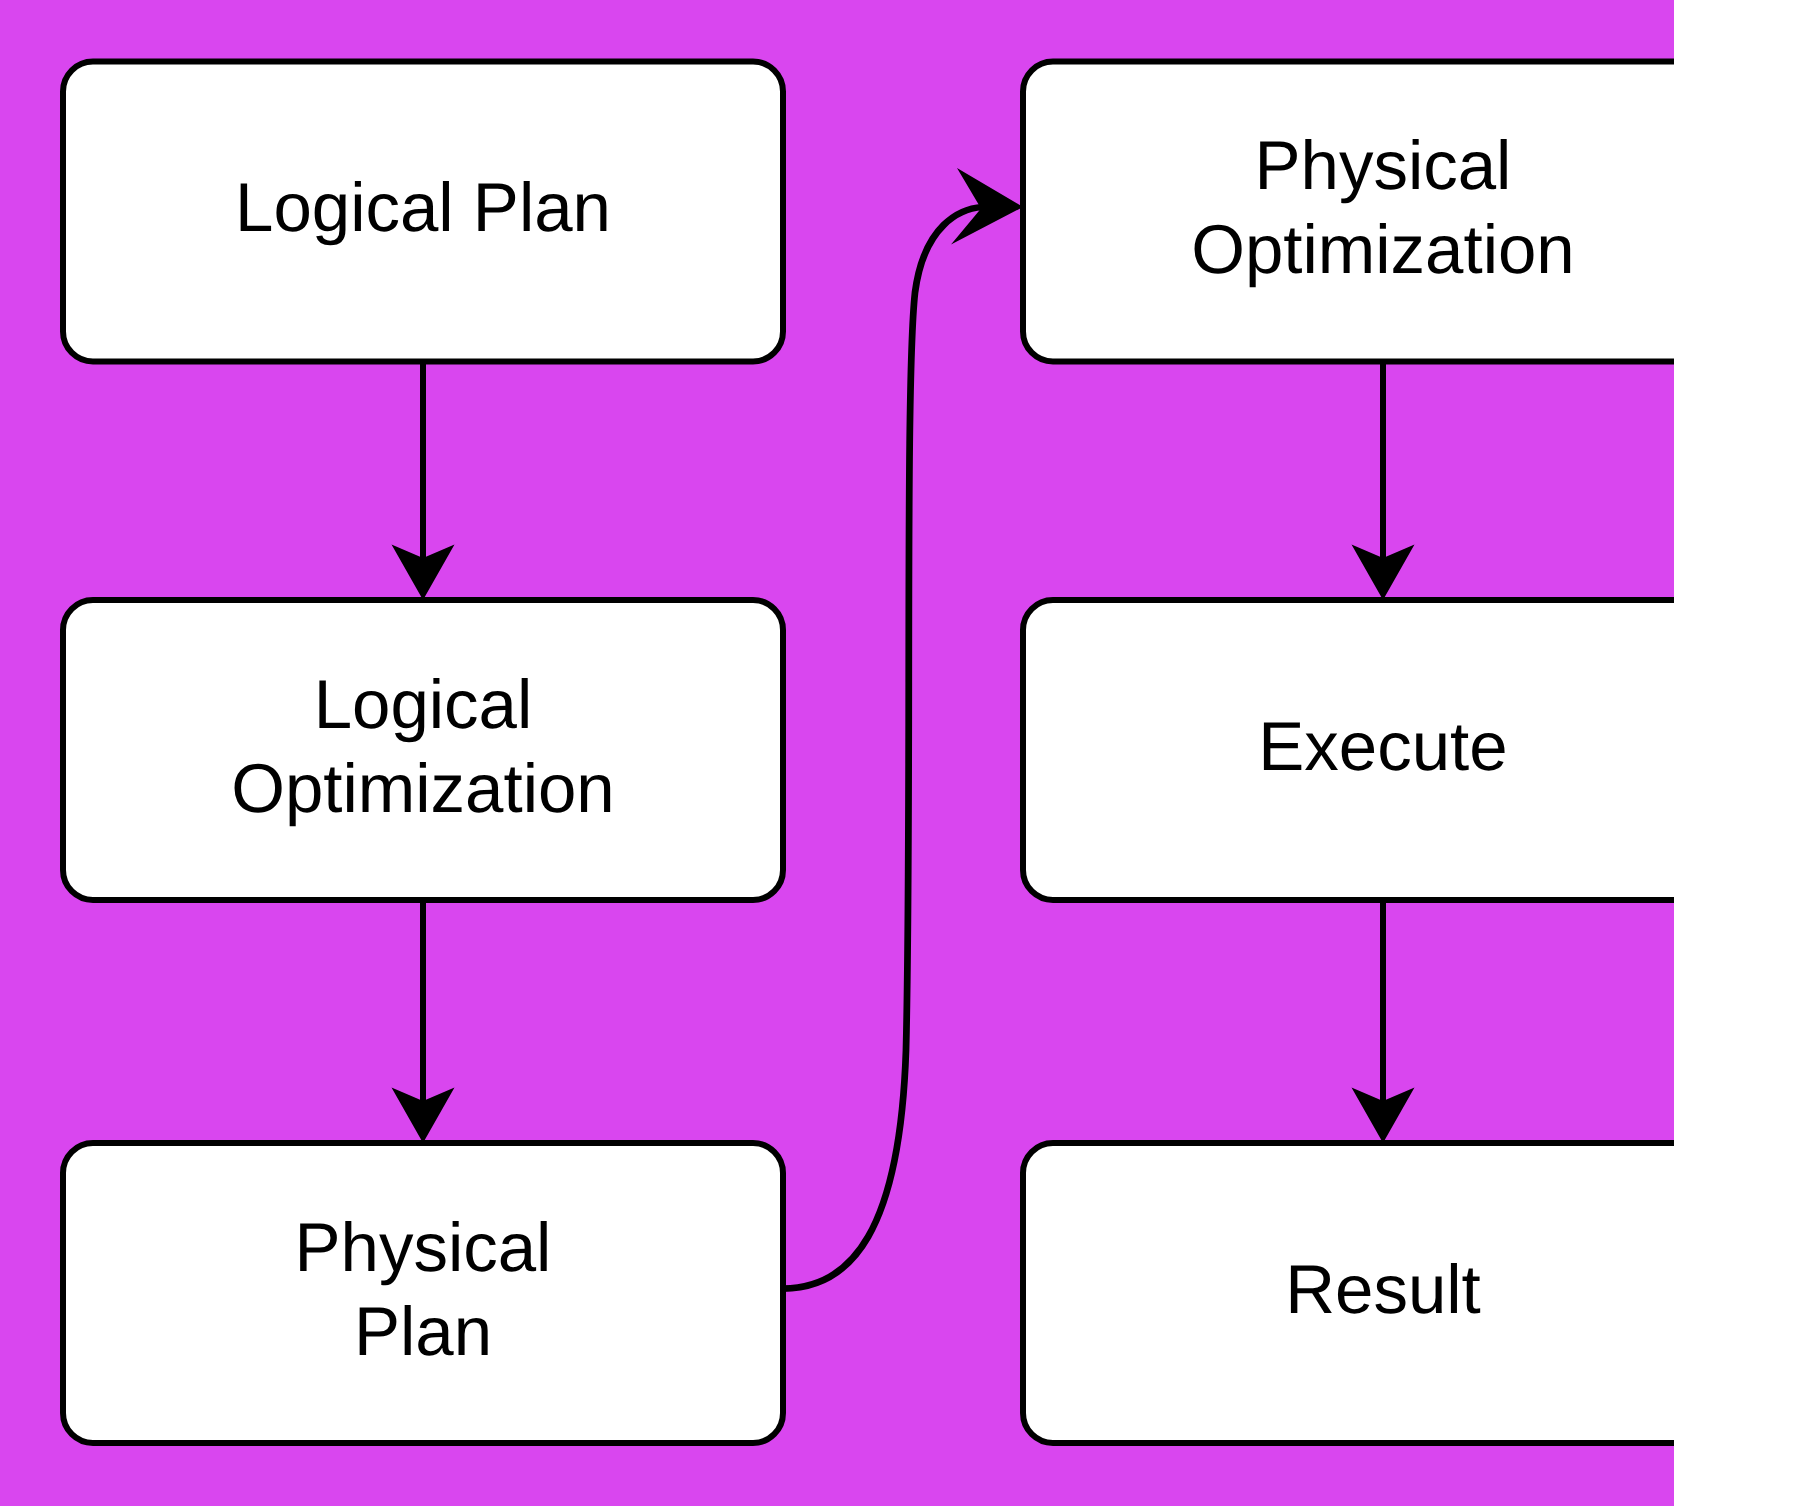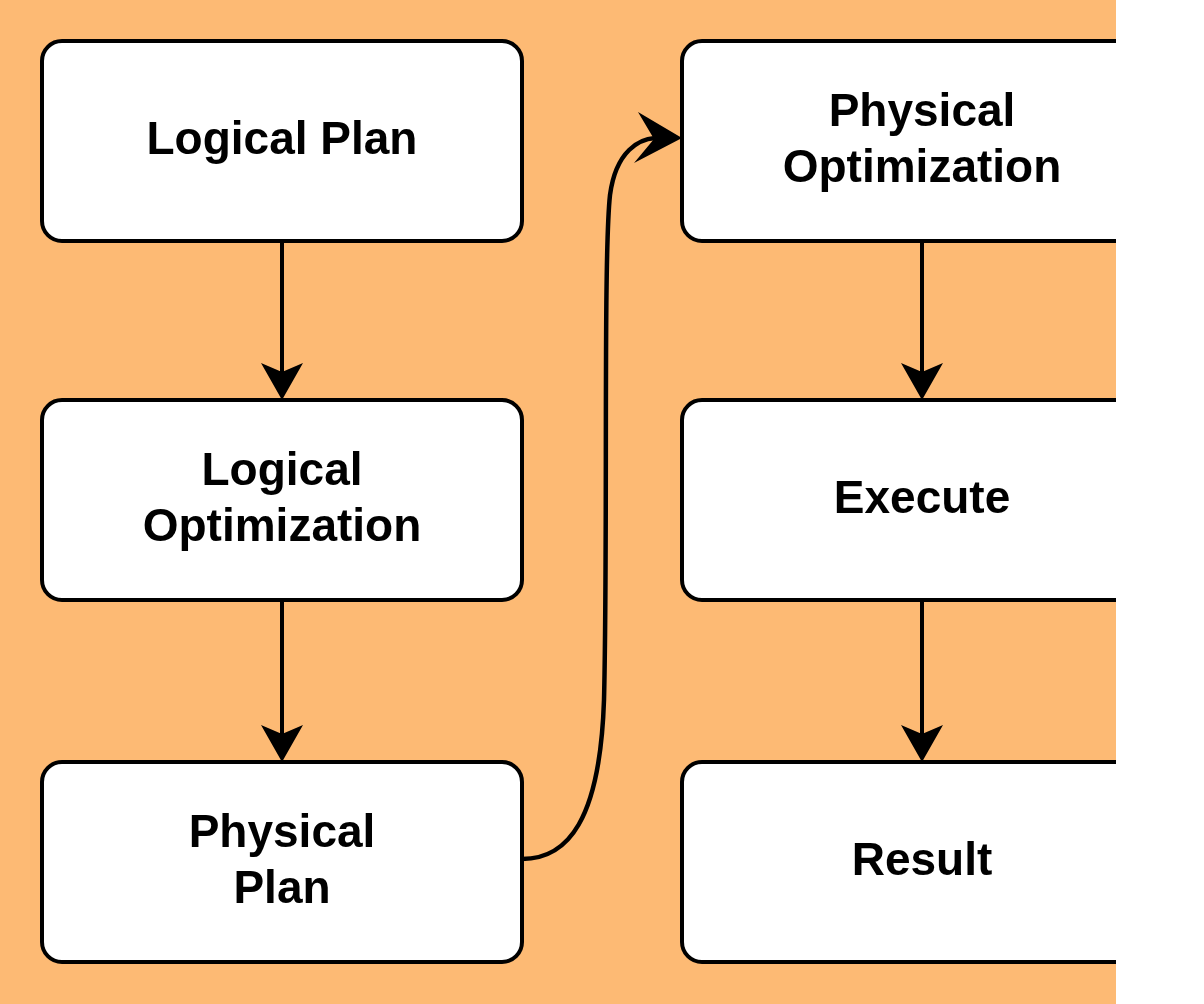--- a/index.html
+++ b/index.html
@@ -4,24 +4,23 @@
 <style>
   html, body {
     margin: 0;
     padding: 0;
     background: #ffffff;
   }
   #canvas {
     position: relative;
     width: 1116px;
     height: 1004px;
-    background: #fdba74;
+    background: #d946ef;
     overflow: hidden;
     font-family: "Liberation Sans", sans-serif;
-    font-weight: bold;
   }
   #flow-svg {
     position: absolute;
     top: 0;
     left: 0;
     width: 1204px;
     height: 1004px;
   }
   .node-rect {
     fill: #ffffff;

